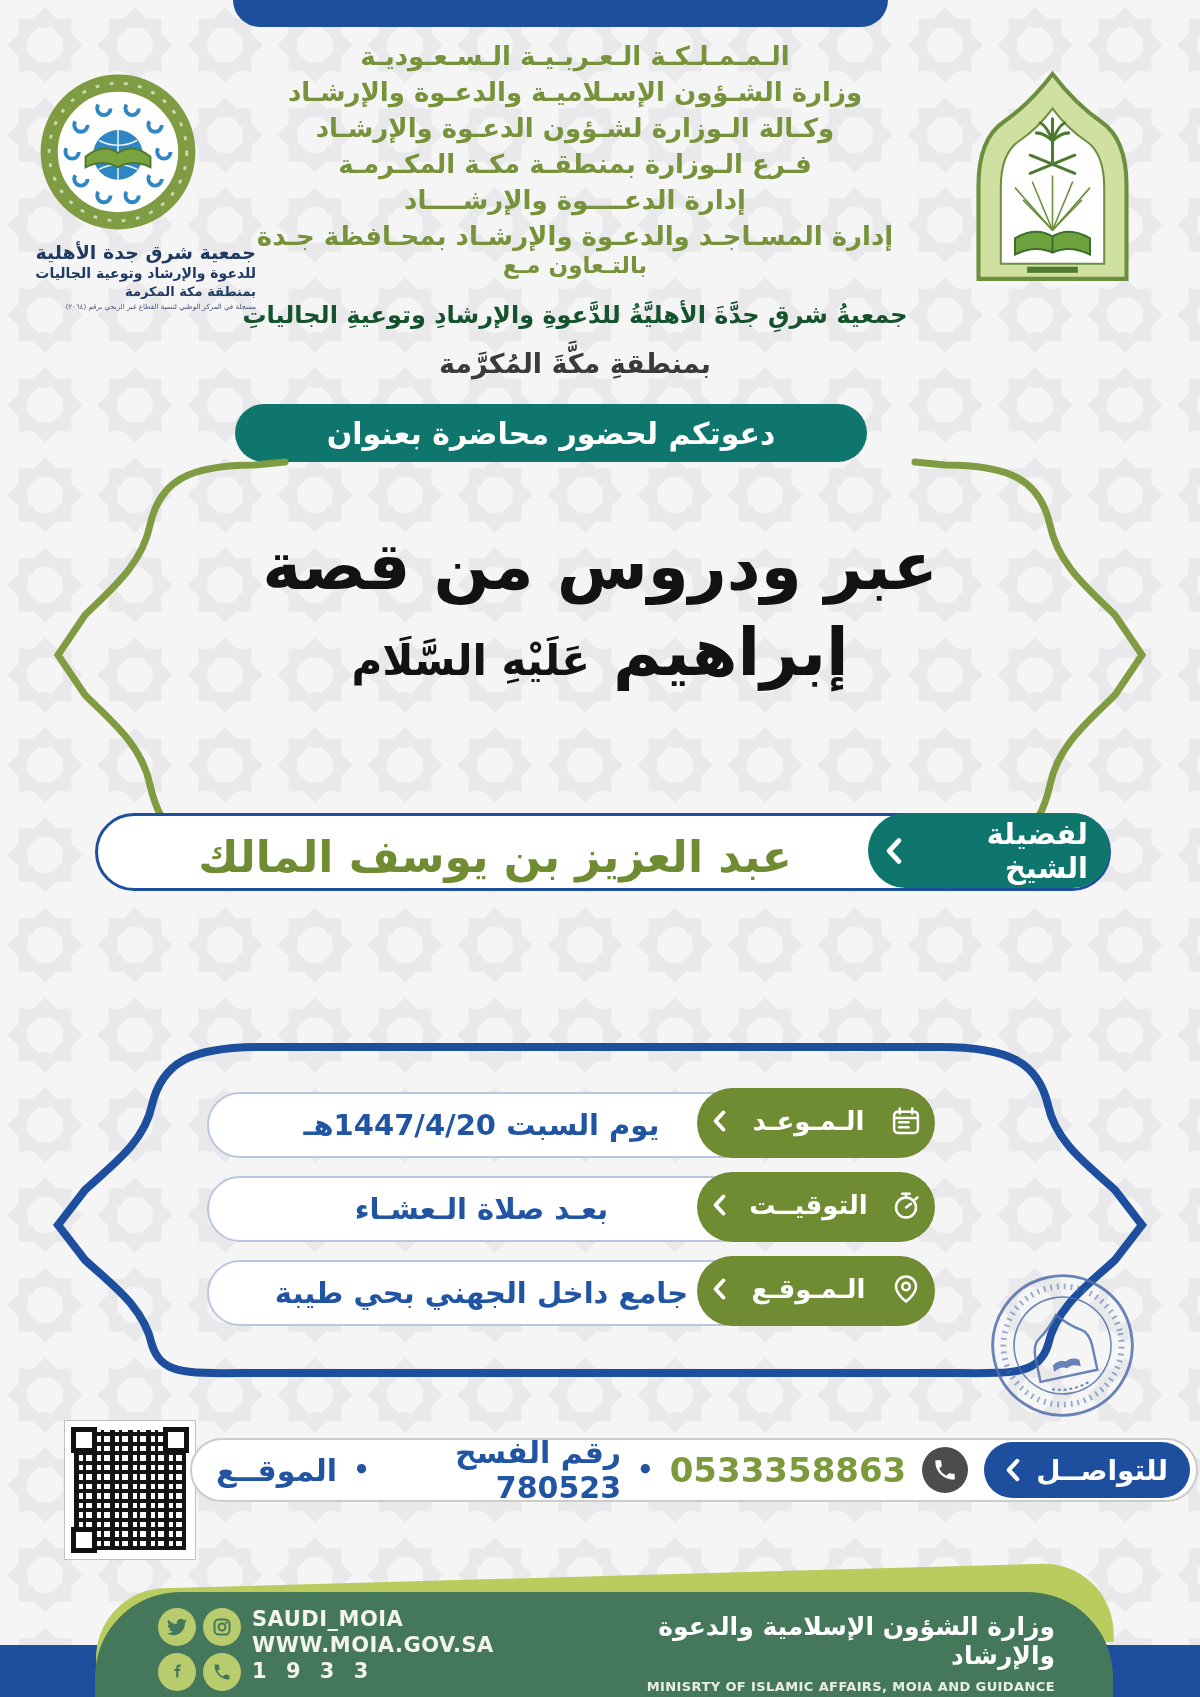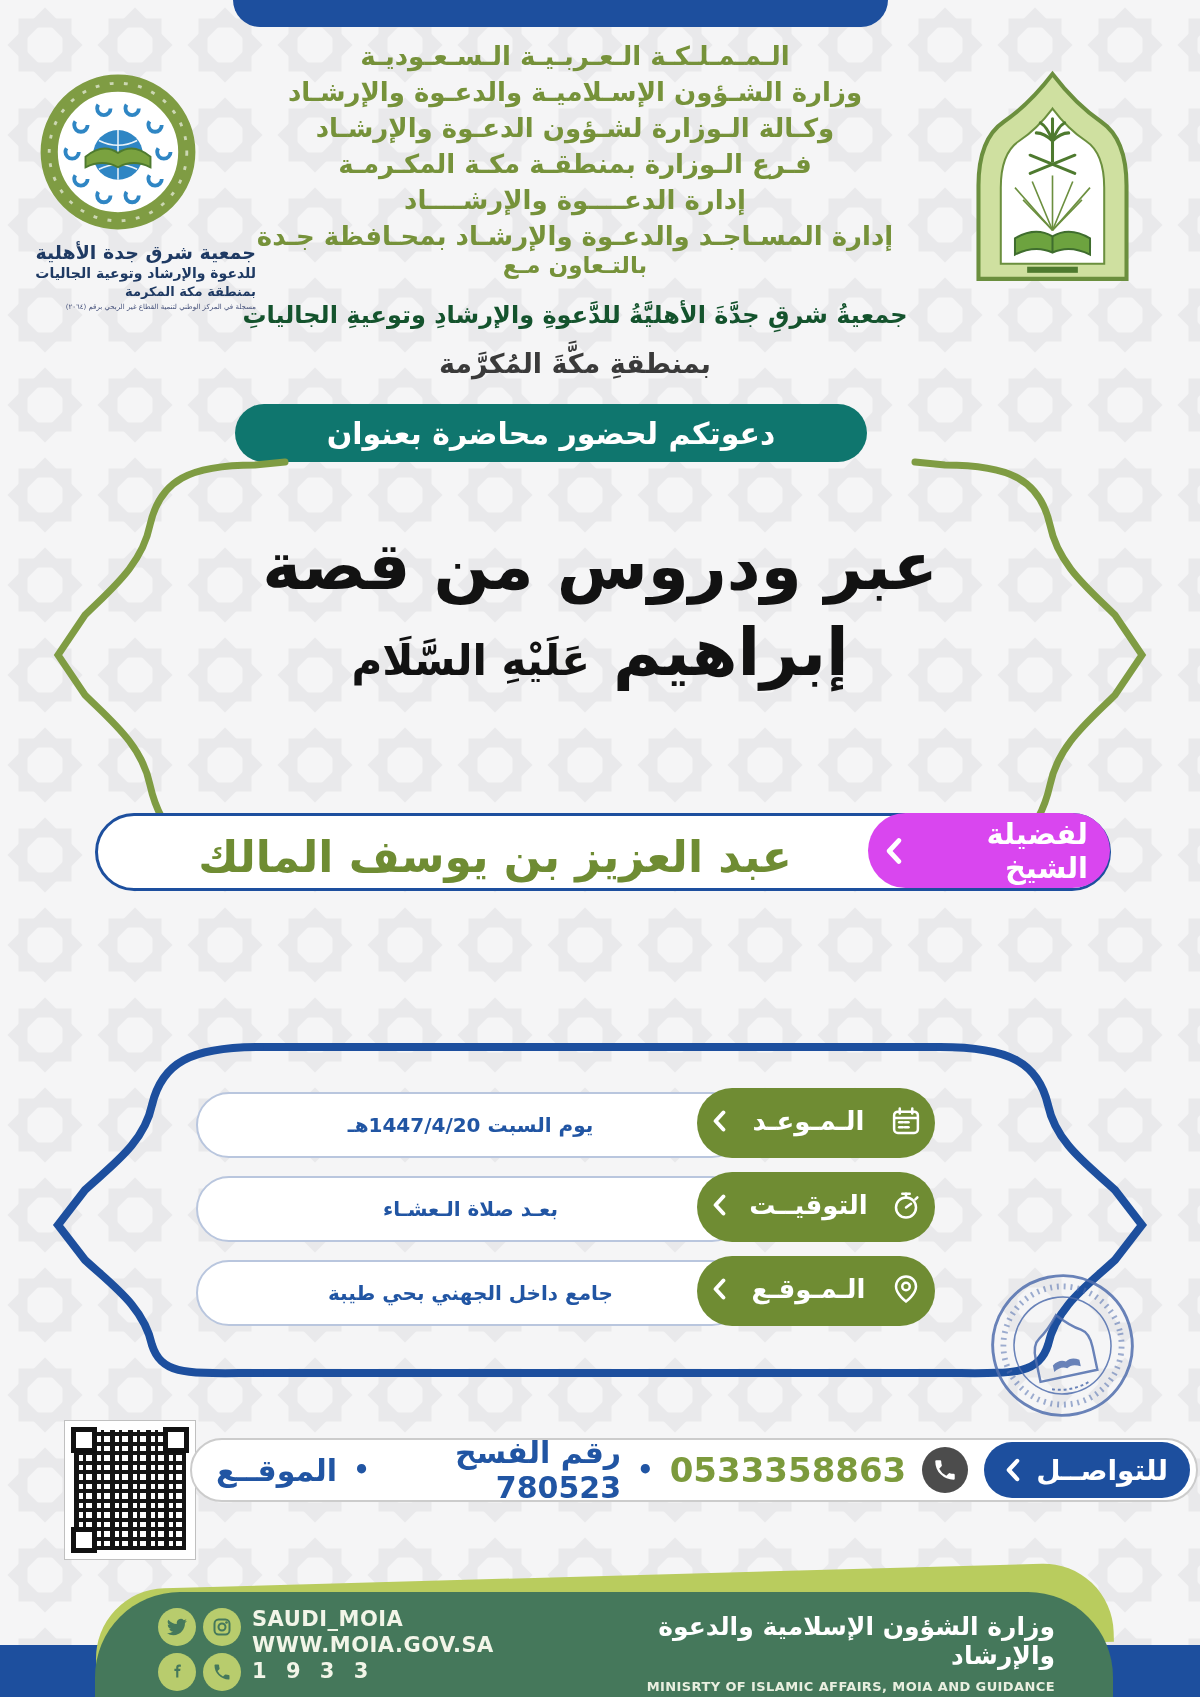--- a/index.html
+++ b/index.html
@@ -44,32 +44,32 @@
   .title1{left:100px;top:528px;width:1000px;text-align:center;direction:rtl;
           color:#121212;font-weight:900;font-size:66px;}
   .title2{left:100px;top:614px;width:1000px;text-align:center;direction:rtl;
           color:#121212;font-weight:900;font-size:66px;}
   .title2 .salutation{font-size:42px;font-weight:bold;letter-spacing:1px;}
 
   
   .sheikh-pill{left:95px;top:813px;width:1010px;height:72px;background:#ffffff;
                border:3px solid #1d4f9e;border-radius:40px;}
   .sheikh-label-pill{position:absolute;right:-2px;top:-3px;width:242px;height:75px;
-               background:#d946ef;border-radius:40px;display:flex;align-items:center;
+               background:#0f766e;border-radius:40px;display:flex;align-items:center;
                direction:rtl;justify-content:space-between;padding:0 22px 0 18px;box-sizing:border-box;}
   .sheikh-label-pill .lbl{color:#fff;font-weight:bold;font-size:29px;}
   .sheikh-name{position:absolute;left:0;top:0;width:770px;height:80px;display:flex;
                align-items:center;justify-content:center;color:#6f8c33;
                font-weight:700;font-size:44px;direction:rtl;margin-left:12px;}
 
   
   .row{left:195px;width:740px;height:70px;}
-  .row .value-pill{position:absolute;left:1px;top:4px;width:545px;height:62px;background:#ffffff;
+  .row .value-pill{position:absolute;left:12px;top:4px;width:545px;height:62px;background:#ffffff;
         border:2px solid #b9c6de;border-radius:33px;display:flex;align-items:center;
-        justify-content:center;color:#2155a3;font-weight:bold;font-size:20px;direction:rtl;}
+        justify-content:center;color:#2155a3;font-weight:bold;font-size:29px;direction:rtl;}
   .row .label-pill{position:absolute;right:0;top:0;width:238px;height:70px;background:#6f8c33;
         border-radius:36px;display:flex;align-items:center;direction:rtl;
         justify-content:space-between;padding:0 14px 4px 16px;box-sizing:border-box;}
   .row .label-pill .lbl{color:#ffffff;font-weight:bold;font-size:26px;flex:1;text-align:center;}
   .row1{top:1088px;} .row2{top:1172px;} .row3{top:1256px;}
 
   
   .stamp{left:985px;top:1268px;width:155px;height:155px;opacity:.85;transform:rotate(-12deg);}
 
   

